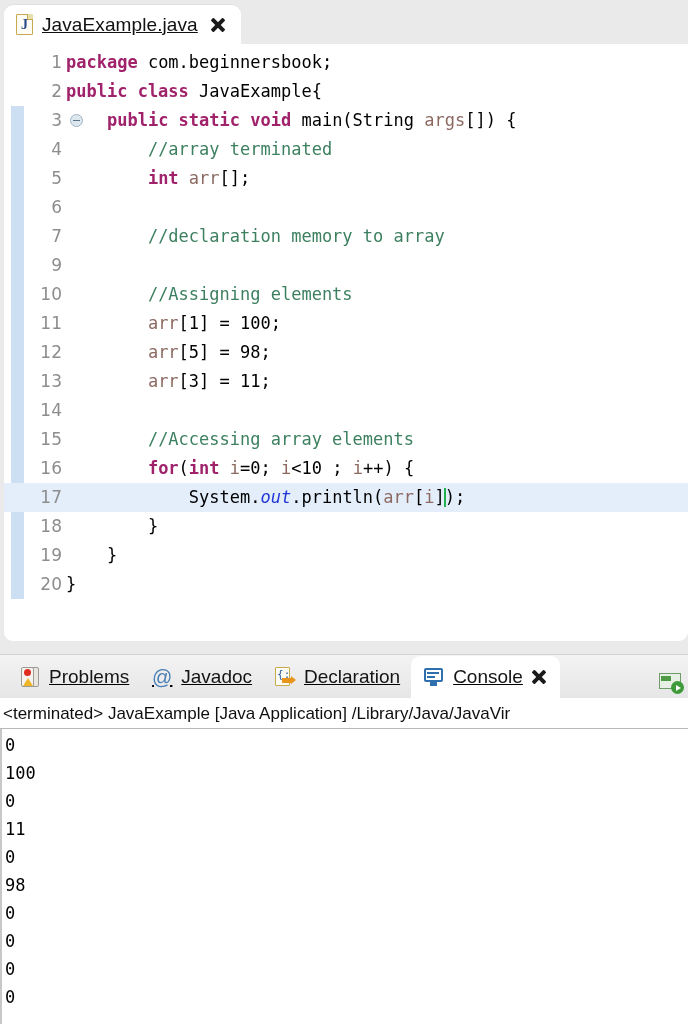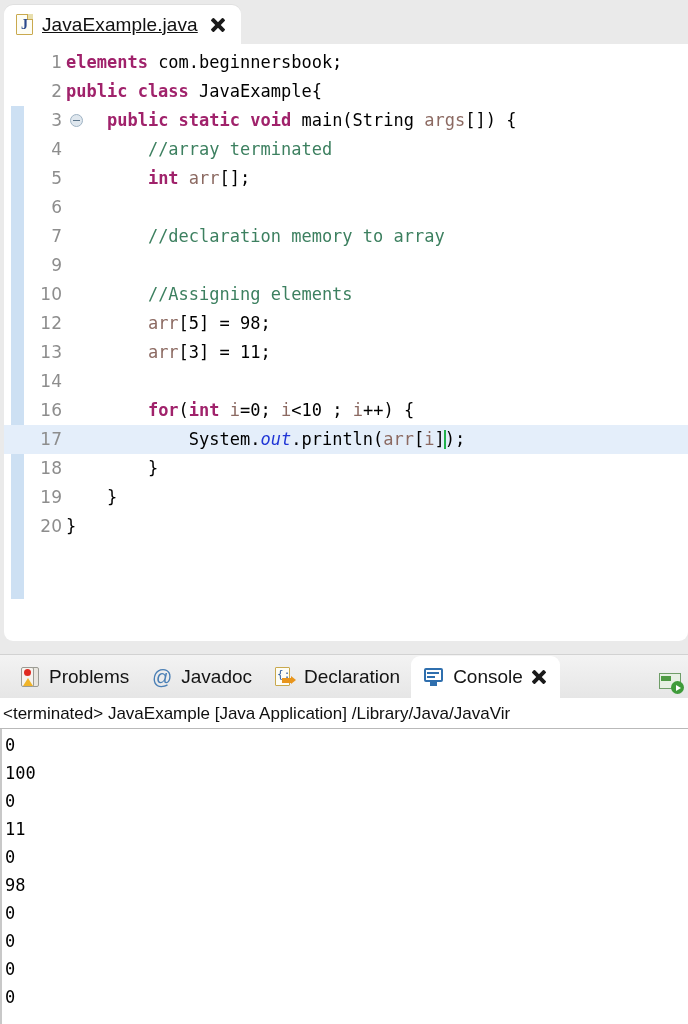--- a/index.html
+++ b/index.html
@@ -209,20 +209,21 @@
 
   .view-tab-strip {
     position: relative;
     height: 44px;
     flex: none;
     background: linear-gradient(180deg,#f3f3f3 0%,#e6e6e6 100%);
     border-top: 1px solid #d2d2d2;
     display: flex;
     align-items: center;
     padding-left: 8px;
+    text-decoration: underline;
   }
 
   .view-tab {
     height: 42px;
     display: flex;
     align-items: center;
     gap: 8px;
     padding: 0 11px;
     white-space: nowrap;
   }
@@ -421,32 +422,34 @@
         </span>
         <span class="tab-title">JavaExample.java</span>
         <span class="close-x"></span>
       </div>
     </div>
 
     <div class="editor-body">
       <div class="code-area" id="code-area">
         <div class="fold-bar" id="fold-bar" style="top: 62px; height: 493px;"></div>
 
-      <div class="code-line"><span class="ln">1</span><span class="code-text"><span class="kw">elements </span><span class="plain">com.beginnersbook;</span></span></div>
+      <div class="code-line"><span class="ln">1</span><span class="code-text"><span class="kw">package </span><span class="plain">com.beginnersbook;</span></span></div>
           <div class="code-line"><span class="ln">2</span><span class="code-text"><span class="kw">public class </span><span class="plain">JavaExample{</span></span></div>
           <div class="code-line"><span class="ln">3</span><span class="fold-icon"></span><span class="code-text"><span class="plain">    </span><span class="kw">public static void </span><span class="plain">main(String </span><span class="var">args</span><span class="plain">[]) {</span></span></div>
           <div class="code-line"><span class="ln">4</span><span class="code-text"><span class="plain">        </span><span class="cmt">//array terminated</span></span></div>
           <div class="code-line"><span class="ln">5</span><span class="code-text"><span class="plain">        </span><span class="kw">int </span><span class="var">arr</span><span class="plain">[];</span></span></div>
           <div class="code-line"><span class="ln">6</span><span class="code-text"><span class="plain"></span></span></div>
           <div class="code-line"><span class="ln">7</span><span class="code-text"><span class="plain">        </span><span class="cmt">//declaration memory to array</span></span></div>
           <div class="code-line"><span class="ln">9</span><span class="code-text"><span class="plain"></span></span></div>
           <div class="code-line"><span class="ln">10</span><span class="code-text"><span class="plain">        </span><span class="cmt">//Assigning elements</span></span></div>
+          <div class="code-line"><span class="ln">11</span><span class="code-text"><span class="plain">        </span><span class="var">arr</span><span class="plain">[1] = 100;</span></span></div>
           <div class="code-line"><span class="ln">12</span><span class="code-text"><span class="plain">        </span><span class="var">arr</span><span class="plain">[5] = 98;</span></span></div>
           <div class="code-line"><span class="ln">13</span><span class="code-text"><span class="plain">        </span><span class="var">arr</span><span class="plain">[3] = 11;</span></span></div>
           <div class="code-line"><span class="ln">14</span><span class="code-text"><span class="plain"></span></span></div>
+          <div class="code-line"><span class="ln">15</span><span class="code-text"><span class="plain">        </span><span class="cmt">//Accessing array elements</span></span></div>
           <div class="code-line"><span class="ln">16</span><span class="code-text"><span class="plain">        </span><span class="kw">for</span><span class="plain">(</span><span class="kw">int </span><span class="var">i</span><span class="plain">=0; </span><span class="var">i</span><span class="plain">&lt;10 ; </span><span class="var">i</span><span class="plain">++) {</span></span></div>
           <div class="code-line current"><span class="ln">17</span><span class="code-text"><span class="plain">            </span><span class="plain">System.</span><span class="sfld">out</span><span class="plain">.println(</span><span class="var">arr</span><span class="plain">[</span><span class="var">i</span><span class="plain">]</span><span class="caret"></span><span class="plain">);</span></span></div>
           <div class="code-line"><span class="ln">18</span><span class="code-text"><span class="plain">        }</span></span></div>
           <div class="code-line"><span class="ln">19</span><span class="code-text"><span class="plain">    }</span></span></div>
           <div class="code-line"><span class="ln">20</span><span class="code-text"><span class="plain">}</span></span></div>
         </div>
     </div>
 
   </div>
 

